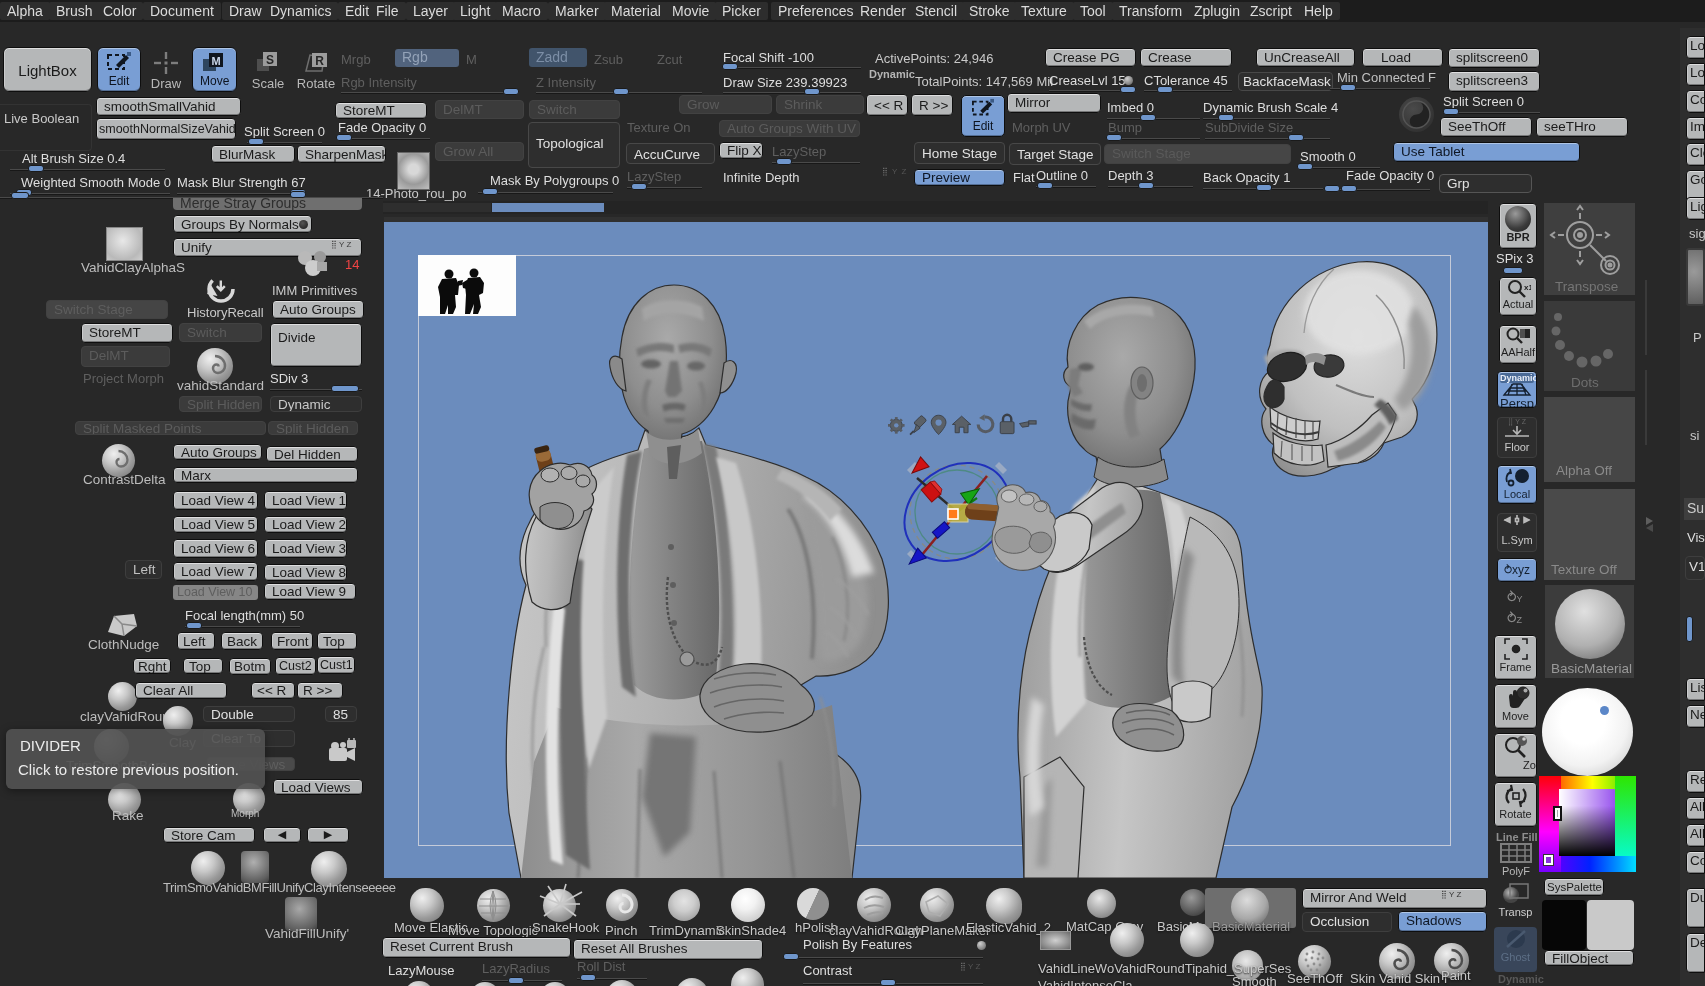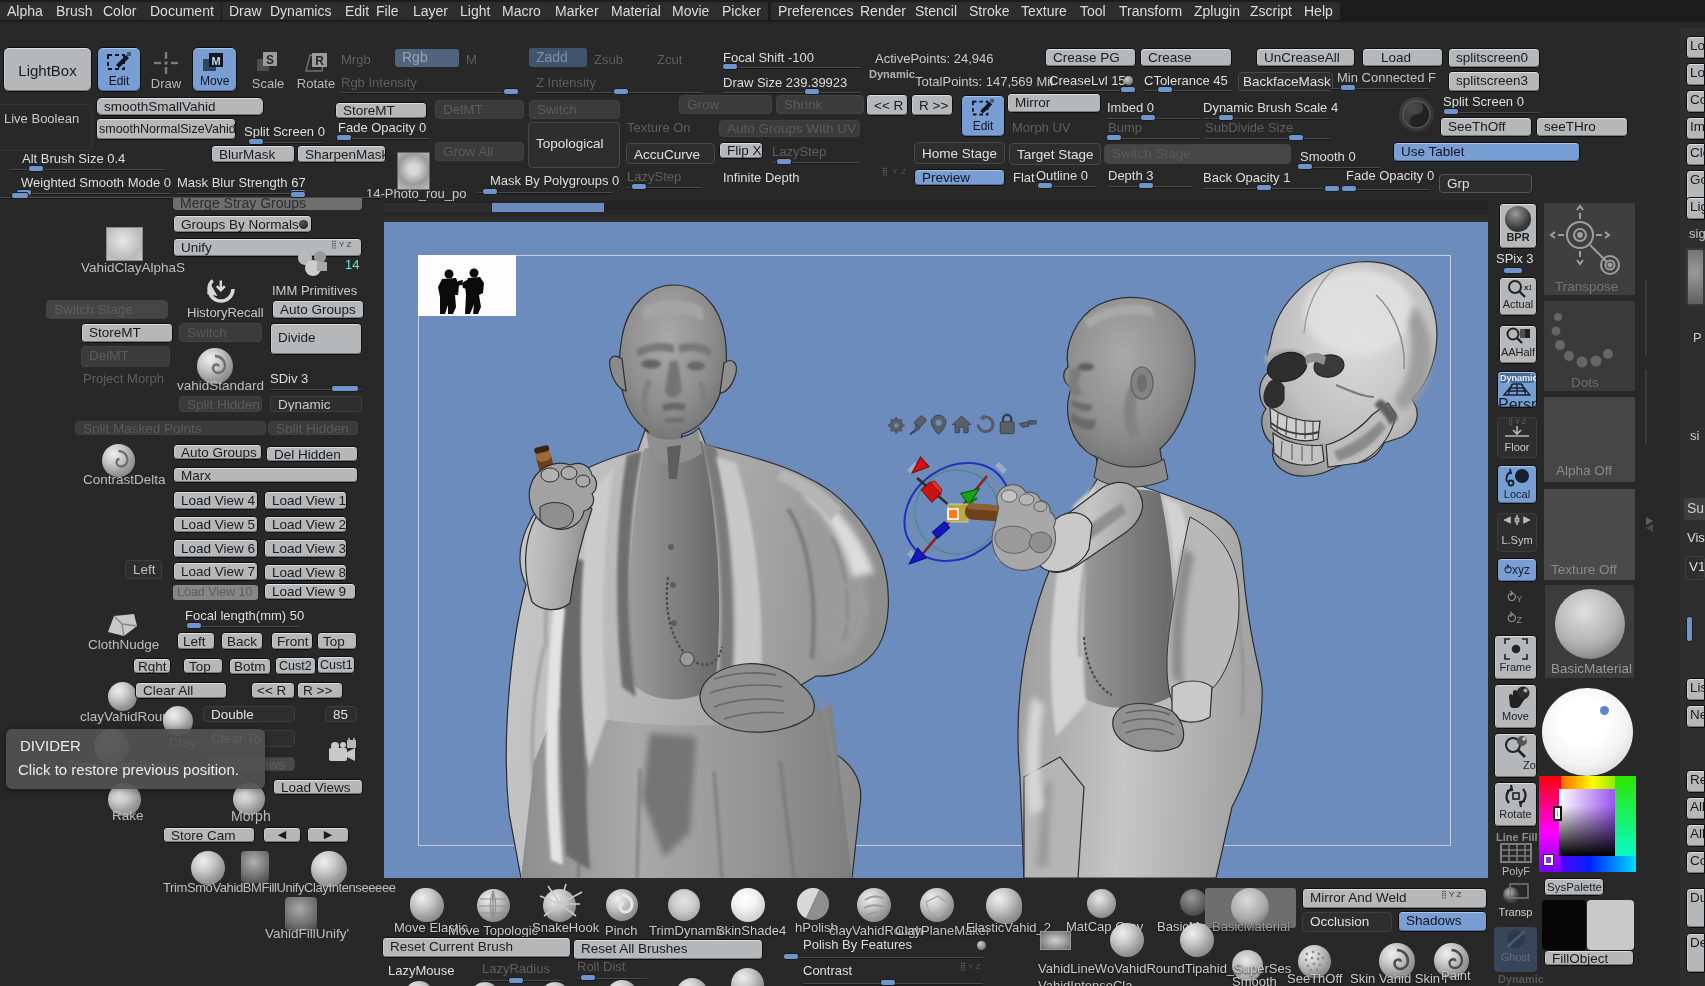--- a/index.html
+++ b/index.html
@@ -146,21 +146,21 @@
     <div class="track" style="left:1144px;top:90px;width:88px;"></div>
     <div class="knob" style="left:1157px;top:86px;"></div>
     <div class="btnd" style="left:1238px;top:72px;width:95px;height:19px;padding:1px 4px;">BackfaceMask</div>
     <div class="lbl" style="left:1337px;top:70px;color:#c2c2c2;">Min Connected F</div>
     <div class="track" style="left:1330px;top:88px;width:100px;"></div>
     <div class="knob" style="left:1340px;top:84px;"></div>
     <div class="btn" style="left:1448px;top:71px;width:92px;height:21px;">splitscreen3</div>
 
     <div style="position:absolute;left:0px;top:104px;width:92px;height:47px;border:1px solid #333;border-left:none;border-radius:0 4px 4px 0;"></div>
     <div class="lbl" style="left:4px;top:111px;color:#c9c9c9;">Live Boolean</div>
-    <div class="btn" style="left:96px;top:97px;width:168px;height:19px;border-radius:6px;">smoothSmallVahid</div>
+    <div class="btn" style="left:96px;top:97px;width:145px;height:19px;">smoothSmallVahid</div>
     <div class="btn" style="left:96px;top:118px;width:140px;height:22px;line-height:19px;font-size:12.5px;padding:1px 2px;">smoothNormalSizeVahid</div>
     <div class="lbl" style="left:244px;top:124px;">Split Screen 0</div>
     <div class="track" style="left:247px;top:142px;width:75px;"></div>
     <div class="knob" style="left:248px;top:138px;"></div>
     <div class="btn" style="left:335px;top:102px;width:92px;height:17px;line-height:14px;">StoreMT</div>
     <div class="lbl" style="left:338px;top:120px;">Fade Opacity 0</div>
     <div class="track" style="left:338px;top:138px;width:92px;"></div>
     <div class="knob" style="left:336px;top:134px;"></div>
     <div class="btng" style="left:435px;top:100px;width:89px;height:19px;">DelMT</div>
     <div class="btng" style="left:529px;top:100px;width:91px;height:19px;">Switch</div>
@@ -268,33 +268,33 @@
     <div class="btn" style="left:173px;top:238px;width:189px;height:19px;">Unify</div>
     <div style="position:absolute;left:331px;top:240px;font-size:8px;color:#3c3c3c;">⣿ Y Z</div>
     <div style="position:absolute;left:106px;top:227px;width:37px;height:34px;background:radial-gradient(circle at 45% 40%,#e8e8e8,#b9b9b9 70%,#cfcfcf);border:1px solid #888;"></div>
     <div class="lbl" style="left:81px;top:260px;color:#bdbdbd;font-size:13.5px;">VahidClayAlphaS</div>
     <svg style="position:absolute;left:293px;top:250px;" width="42" height="30" viewBox="0 0 42 30">
       <circle cx="12" cy="8" r="7" fill="#b9b9b9"></circle>
         <circle cx="27" cy="7" r="6" fill="#9a9a9a"></circle>
       <circle cx="20" cy="18" r="8" fill="#cdcdcd"></circle>
         <rect x="24" y="12" width="10" height="9" fill="#a8a8a8"></rect>
     </svg>
-    <div class="lbl" style="left:345px;top:257px;color:#5eead4;">14</div>
+    <div class="lbl" style="left:345px;top:257px;color:#ef4444;">14</div>
     <div class="lbl" style="left:272px;top:283px;color:#c9c9c9;">IMM Primitives</div>
     <svg style="position:absolute;left:204px;top:273px;" width="34" height="32" viewBox="0 0 34 32">
       <circle cx="17" cy="16" r="12" fill="none" stroke="#d8d8d8" stroke-width="3.5" stroke-dasharray="47 28"></circle>
       <path d="M10 10 L10 24 L2 17 Z" fill="#d8d8d8" transform="rotate(-30 10 17)"></path>
       <path d="M17 8 L17 20 M12 15 L17 20 L22 15" stroke="#d8d8d8" stroke-width="3" fill="none" transform="translate(0,-2) scale(0.8) translate(4,4)"></path>
     </svg>
     <div class="lbl" style="left:187px;top:305px;color:#c9c9c9;">HistoryRecall</div>
     <div class="btng" style="left:46px;top:300px;width:122px;height:19px;background:#454545;color:#5e5e5e;">Switch Stage</div>
     <div class="btn" style="left:272px;top:300px;width:92px;height:19px;">Auto Groups</div>
     <div class="btn" style="left:81px;top:323px;width:92px;height:20px;">StoreMT</div>
     <div class="btng" style="left:179px;top:323px;width:83px;height:19px;">Switch</div>
-    <div class="btn" style="left:270px;top:323px;width:92px;height:32px;line-height:26px;">Divide</div>
+    <div class="btn" style="left:270px;top:323px;width:92px;height:44px;line-height:26px;">Divide</div>
     <div class="btng" style="left:81px;top:346px;width:89px;height:21px;">DelMT</div>
     <div class="sph" style="left:197px;top:348px;width:36px;height:36px;"></div>
     <svg style="position:absolute;left:197px;top:348px;" width="36" height="36" viewBox="0 0 36 36">
         <path d="M18 8 a10 10 0 0 1 10 10 a7 7 0 0 1 -7 7 a5 5 0 0 1 -5 -5 a3.5 3.5 0 0 1 3.5 -3.5 a2 2 0 0 1 2 2" fill="none" stroke="#6e6e6e" stroke-width="2.5"></path>
       </svg>
     <div class="lbl" style="left:177px;top:378px;color:#bdbdbd;font-size:13.5px;">vahidStandard</div>
     <div class="lbld" style="left:83px;top:371px;">Project Morph</div>
     <div class="lbl" style="left:270px;top:371px;">SDiv 3</div>
     <div class="track" style="left:270px;top:389px;width:92px;"></div>
     <div class="knob" style="left:331px;top:385px;width:28px;"></div>
@@ -355,21 +355,21 @@
       <rect x="2" y="10" width="18" height="13" rx="2" fill="#c9c9c9"></rect>
       <path d="M20 14 L28 10 L28 23 L20 19 Z" fill="#c9c9c9"></path>
       <circle cx="8" cy="8" r="4" fill="#c9c9c9"></circle>
         <circle cx="16" cy="7" r="3" fill="#c9c9c9"></circle>
       <rect x="20" y="2" width="9" height="8" rx="1" fill="#b9b9b9"></rect>
         <path d="M22 3 v-2 a2.5 2.5 0 0 1 5 0 v2" fill="none" stroke="#b9b9b9" stroke-width="1.5"></path>
     </svg>
     <div class="sph" style="left:108px;top:783px;width:33px;height:33px;"></div>
     <div class="lbl" style="left:112px;top:808px;color:#bdbdbd;font-size:13.5px;">Rake</div>
     <div class="sph" style="left:233px;top:783px;width:32px;height:32px;"></div>
-    <div class="lbl" style="left:231px;top:808px;color:#bdbdbd;font-size:14px;">Morph</div>
+    <div class="lbl" style="left:231px;top:808px;color:#bdbdbd;font-size:10px;">Morph</div>
     <div class="btn" style="left:273px;top:779px;width:90px;height:16px;line-height:13px;">Load Views</div>
     <div class="btn" style="left:163px;top:827px;width:92px;height:16px;line-height:13px;">Store Cam</div>
     <div class="btn" style="left:263px;top:827px;width:38px;height:16px;line-height:10px;text-align:center;font-size:11px;">◀</div>
     <div class="btn" style="left:307px;top:827px;width:42px;height:16px;line-height:10px;text-align:center;font-size:11px;">▶</div>
     <div class="sph" style="left:191px;top:851px;width:34px;height:34px;"></div>
     <div style="position:absolute;left:241px;top:851px;width:28px;height:32px;background:radial-gradient(circle at 45% 35%,#b0b0b0,#5e5e5e 75%,#3a3a3a);border-radius:4px;"></div>
     <div class="sph" style="left:311px;top:851px;width:36px;height:36px;"></div>
     <div class="lbl" style="left:163px;top:880px;color:#bdbdbd;font-size:13px;letter-spacing:-0.4px;">TrimSmoVahidBMFillUnifyClayIntenseeeee</div>
     <div style="position:absolute;left:285px;top:897px;width:32px;height:34px;background:radial-gradient(circle at 45% 35%,#a8a8a8,#5e5e5e 75%,#383838);border-radius:4px;"></div>
     <div class="lbl" style="left:265px;top:926px;color:#bdbdbd;font-size:13.5px;">VahidFillUnify'</div>
@@ -885,21 +885,21 @@
         </svg>
       <div style="font-size:11px;color:#1e1e1e;margin-top:-5px;">AAHalf</div>
     </div>
     <div class="btnb" style="left:1497px;top:371px;width:40px;height:37px;padding:0;text-align:center;">
       <div style="font-size:9px;font-weight:bold;color:#e8eef8;background:#4a6a96;margin:1px 2px 0 2px;border-radius:2px;">Dynamic</div>
       <svg width="30" height="13" viewBox="0 0 30 13">
           <g stroke="#14202f" stroke-width="1.3" fill="none">
             <path d="M2 12 L11 1 L19 1 L28 12 Z M5.5 8 h19 M8 5 h14 M15 1 v11 M10 1 l-4 11 M20 1 l4 11"></path>
           </g>
         </svg>
-      <div style="font-size:16px;color:#14202f;margin-top:-3px;text-decoration:underline;">Persp</div>
+      <div style="font-size:13px;color:#14202f;margin-top:-3px;text-decoration:underline;">Persp</div>
     </div>
     <div class="btnd" style="left:1497px;top:417px;width:40px;height:41px;padding:0;text-align:center;border-color:#3e3e3e;">
       <div style="font-size:7px;color:#666;">⣿ Y Z</div>
       <svg width="26" height="14" viewBox="0 0 26 14">
           <g stroke="#b9b9b9" stroke-width="1.6">
             <line x1="13" y1="0" x2="13" y2="7"></line>
             <path d="M9 4 L13 8 L17 4" fill="none"></path>
             <line x1="1" y1="10" x2="25" y2="10"></line>
           </g>
         </svg>

